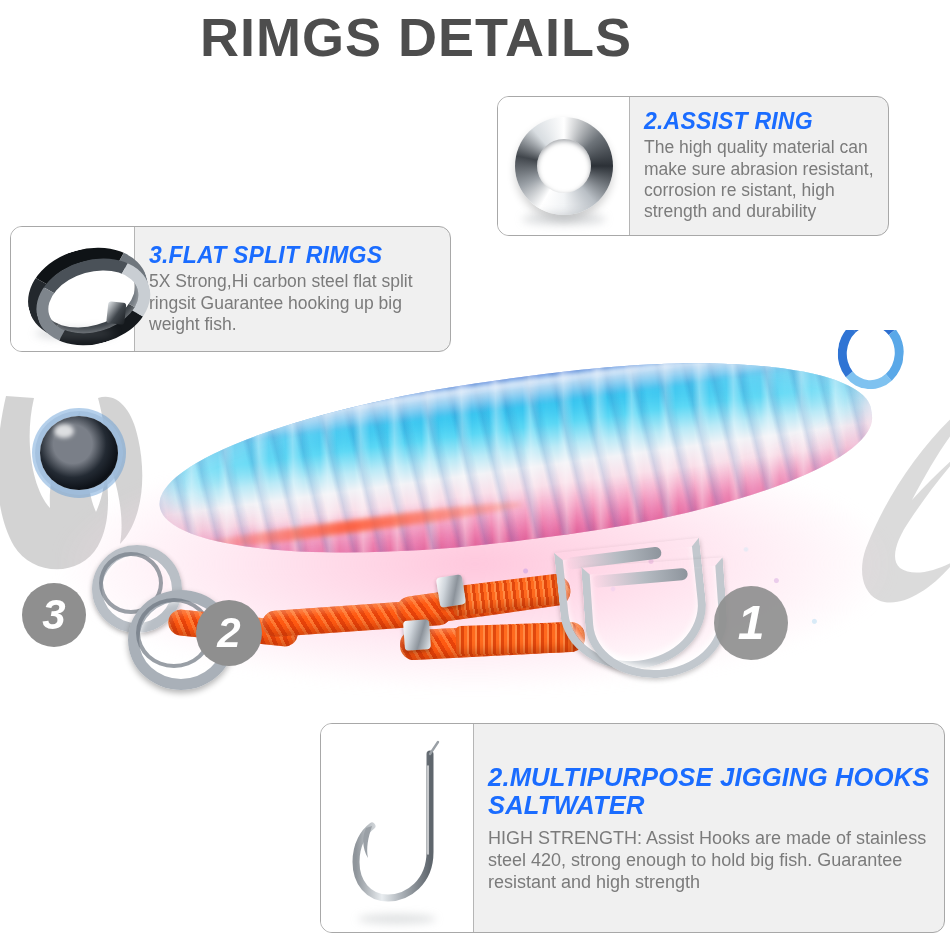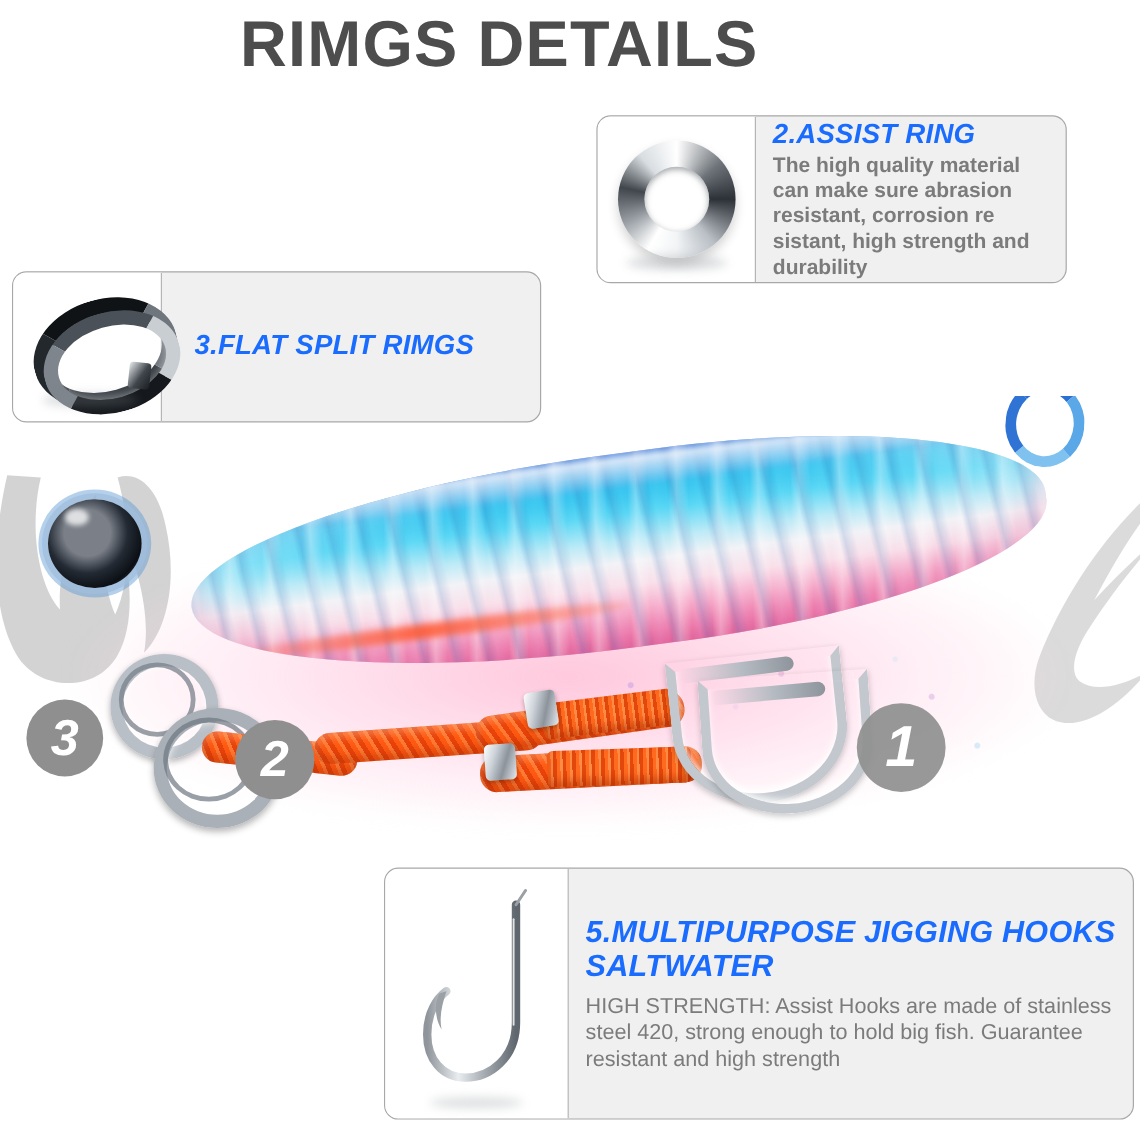--- a/index.html
+++ b/index.html
@@ -318,29 +318,29 @@
     line-height: 1.22;
   }
 
   
   #panel-assist-ring {
     left: 497px; top: 96px;
     width: 392px; height: 140px;
   }
   #panel-assist-ring .panel-thumb { width: 131px; }
   #panel-assist-ring .panel-title { font-size: 23px; margin-bottom: 2px; }
-  #panel-assist-ring .panel-body  { font-size: 17.5px; font-weight: bold; }
+  #panel-assist-ring .panel-body  { font-size: 17.5px; }
 
   
   #panel-split-rings {
     left: 10px; top: 226px;
     width: 441px; height: 126px;
   }
   #panel-split-rings .panel-thumb { width: 123px; }
-  #panel-split-rings .panel-title { font-size: 23px; margin-bottom: 3px; margin-left: 13px; }
+  #panel-split-rings .panel-title { font-size: 23px; margin-bottom: 3px; }
   #panel-split-rings .panel-body  { font-size: 17.5px; }
 
   
   #panel-hooks {
     left: 320px; top: 723px;
     width: 625px; height: 210px;
   }
   #panel-hooks .panel-thumb { width: 152px; }
   #panel-hooks .panel-title { font-size: 25.5px; margin-bottom: 8px; }
   #panel-hooks .panel-body  { font-size: 18px; }
@@ -503,20 +503,21 @@
     <div class="panel-thumb">
       <div class="thumb-splitring">
         <div class="tsr-1"></div>
         <div class="tsr-2"></div>
         <div class="tsr-tip"></div>
       </div>
       <div class="thumb-splitring-shadow"></div>
     </div>
     <div class="panel-text">
       <div class="panel-title">3.FLAT SPLIT RIMGS</div>
+      <div class="panel-body">5X Strong,Hi carbon steel flat split ringsit Guarantee hooking up big weight fish.</div>
     </div>
   </div>
 
   <div class="panel" id="panel-hooks">
     <div class="panel-thumb">
       <div class="thumb-hook">
         <svg viewBox="0 0 118 176" width="118" height="176">
           <defs>
             <linearGradient id="chrome" x1="0" y1="0" x2="1" y2="0">
               <stop offset="0%" stop-color="#8f959b"></stop>
@@ -534,18 +535,18 @@
           <path d="M92,14 L100,2" fill="none" stroke="#9aa0a6" stroke-width="2.4" stroke-linecap="round"></path>
 
           <path d="M34,86 C30,98 28,108 30,118 C24,108 24,96 28,88" fill="#9aa0a6"></path>
 
           <path d="M90,26 C90,66 90,100 90,114" fill="none" stroke="rgba(255,255,255,.8)" stroke-width="1.6" stroke-linecap="round"></path>
         </svg>
       </div>
       <div class="thumb-hook-shadow"></div>
     </div>
     <div class="panel-text">
-      <div class="panel-title">5.MULTIPURPOSE JIGGING HOOKS SALTWATER</div>
+      <div class="panel-title">2.MULTIPURPOSE JIGGING HOOKS SALTWATER</div>
       <div class="panel-body">HIGH STRENGTH: Assist Hooks are made of stainless steel 420, strong enough to hold big fish. Guarantee resistant and high strength</div>
     </div>
   </div>
 
 </div>
 
 </body></html>

